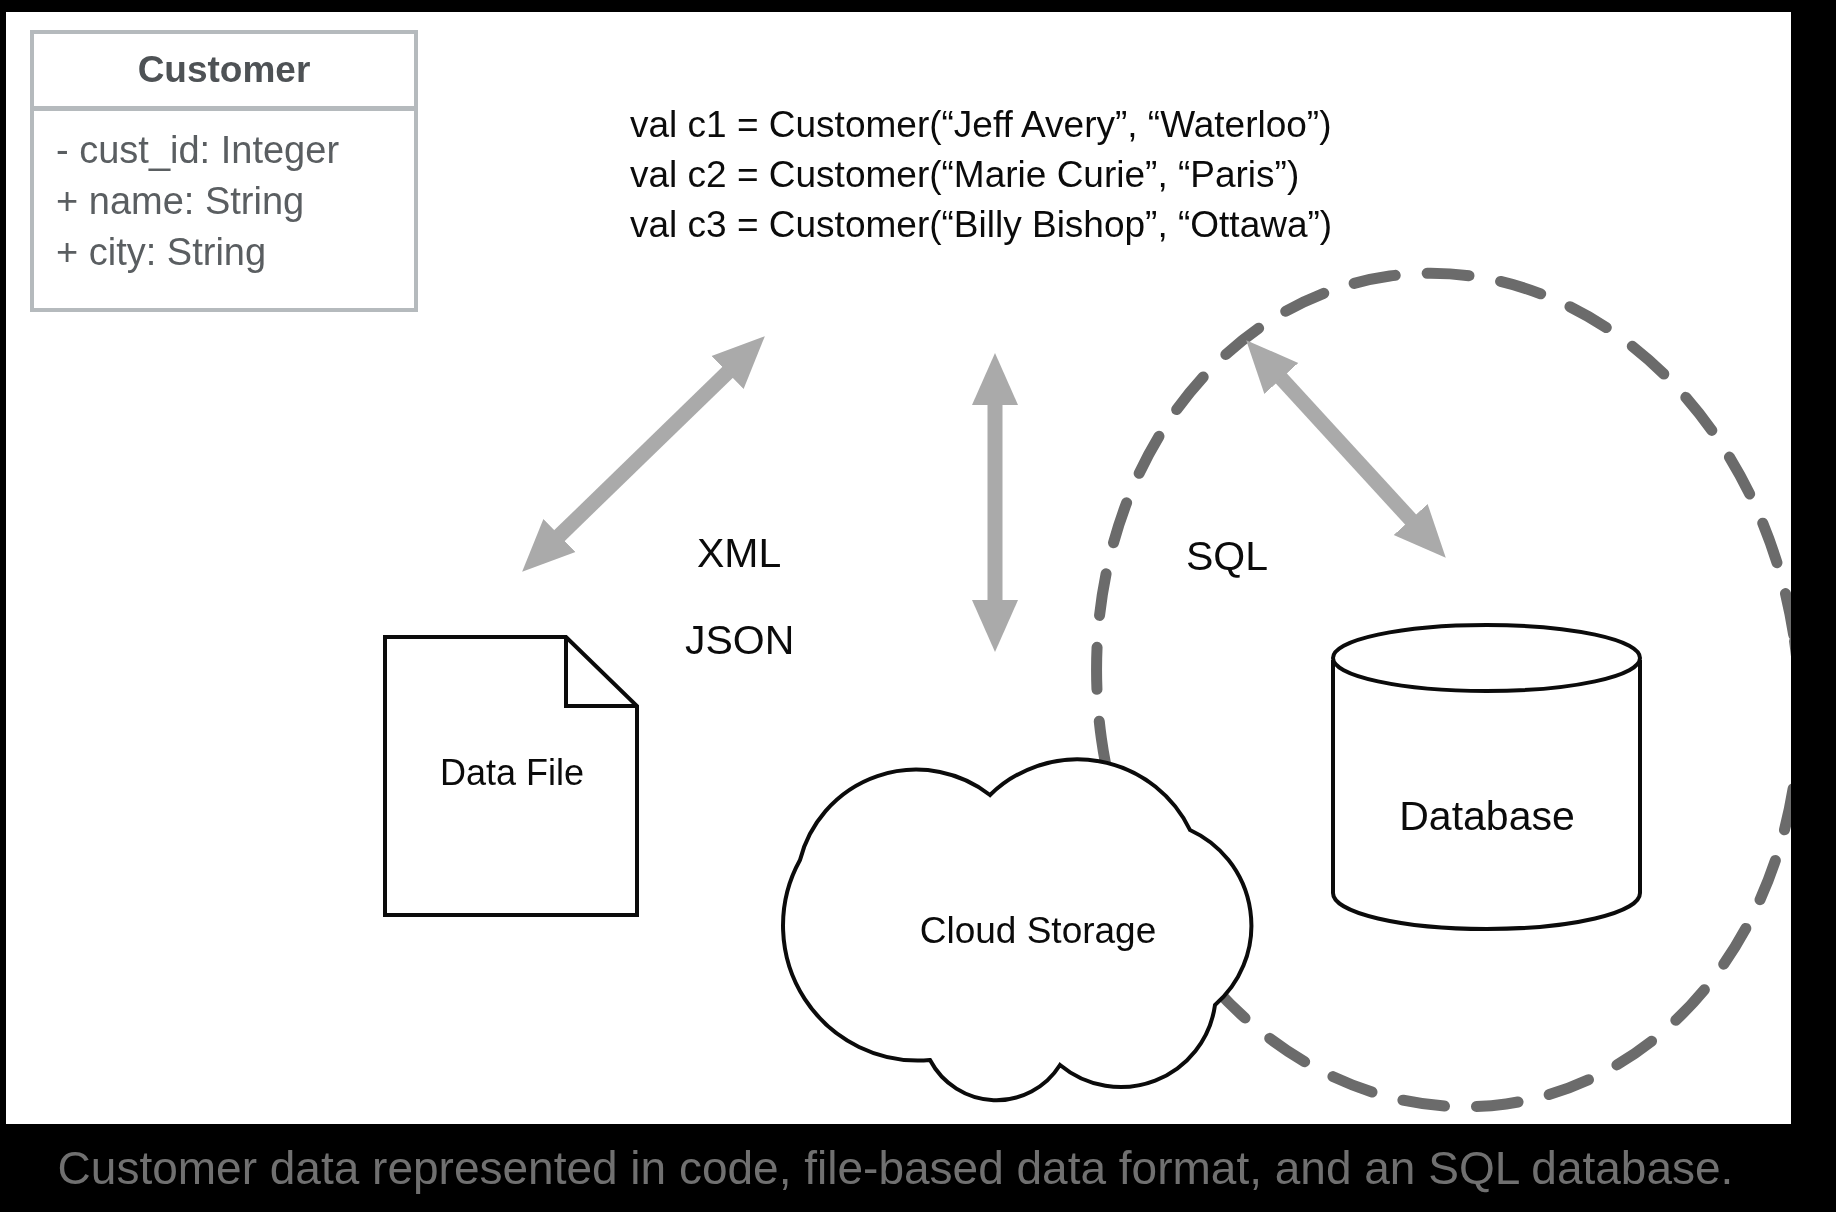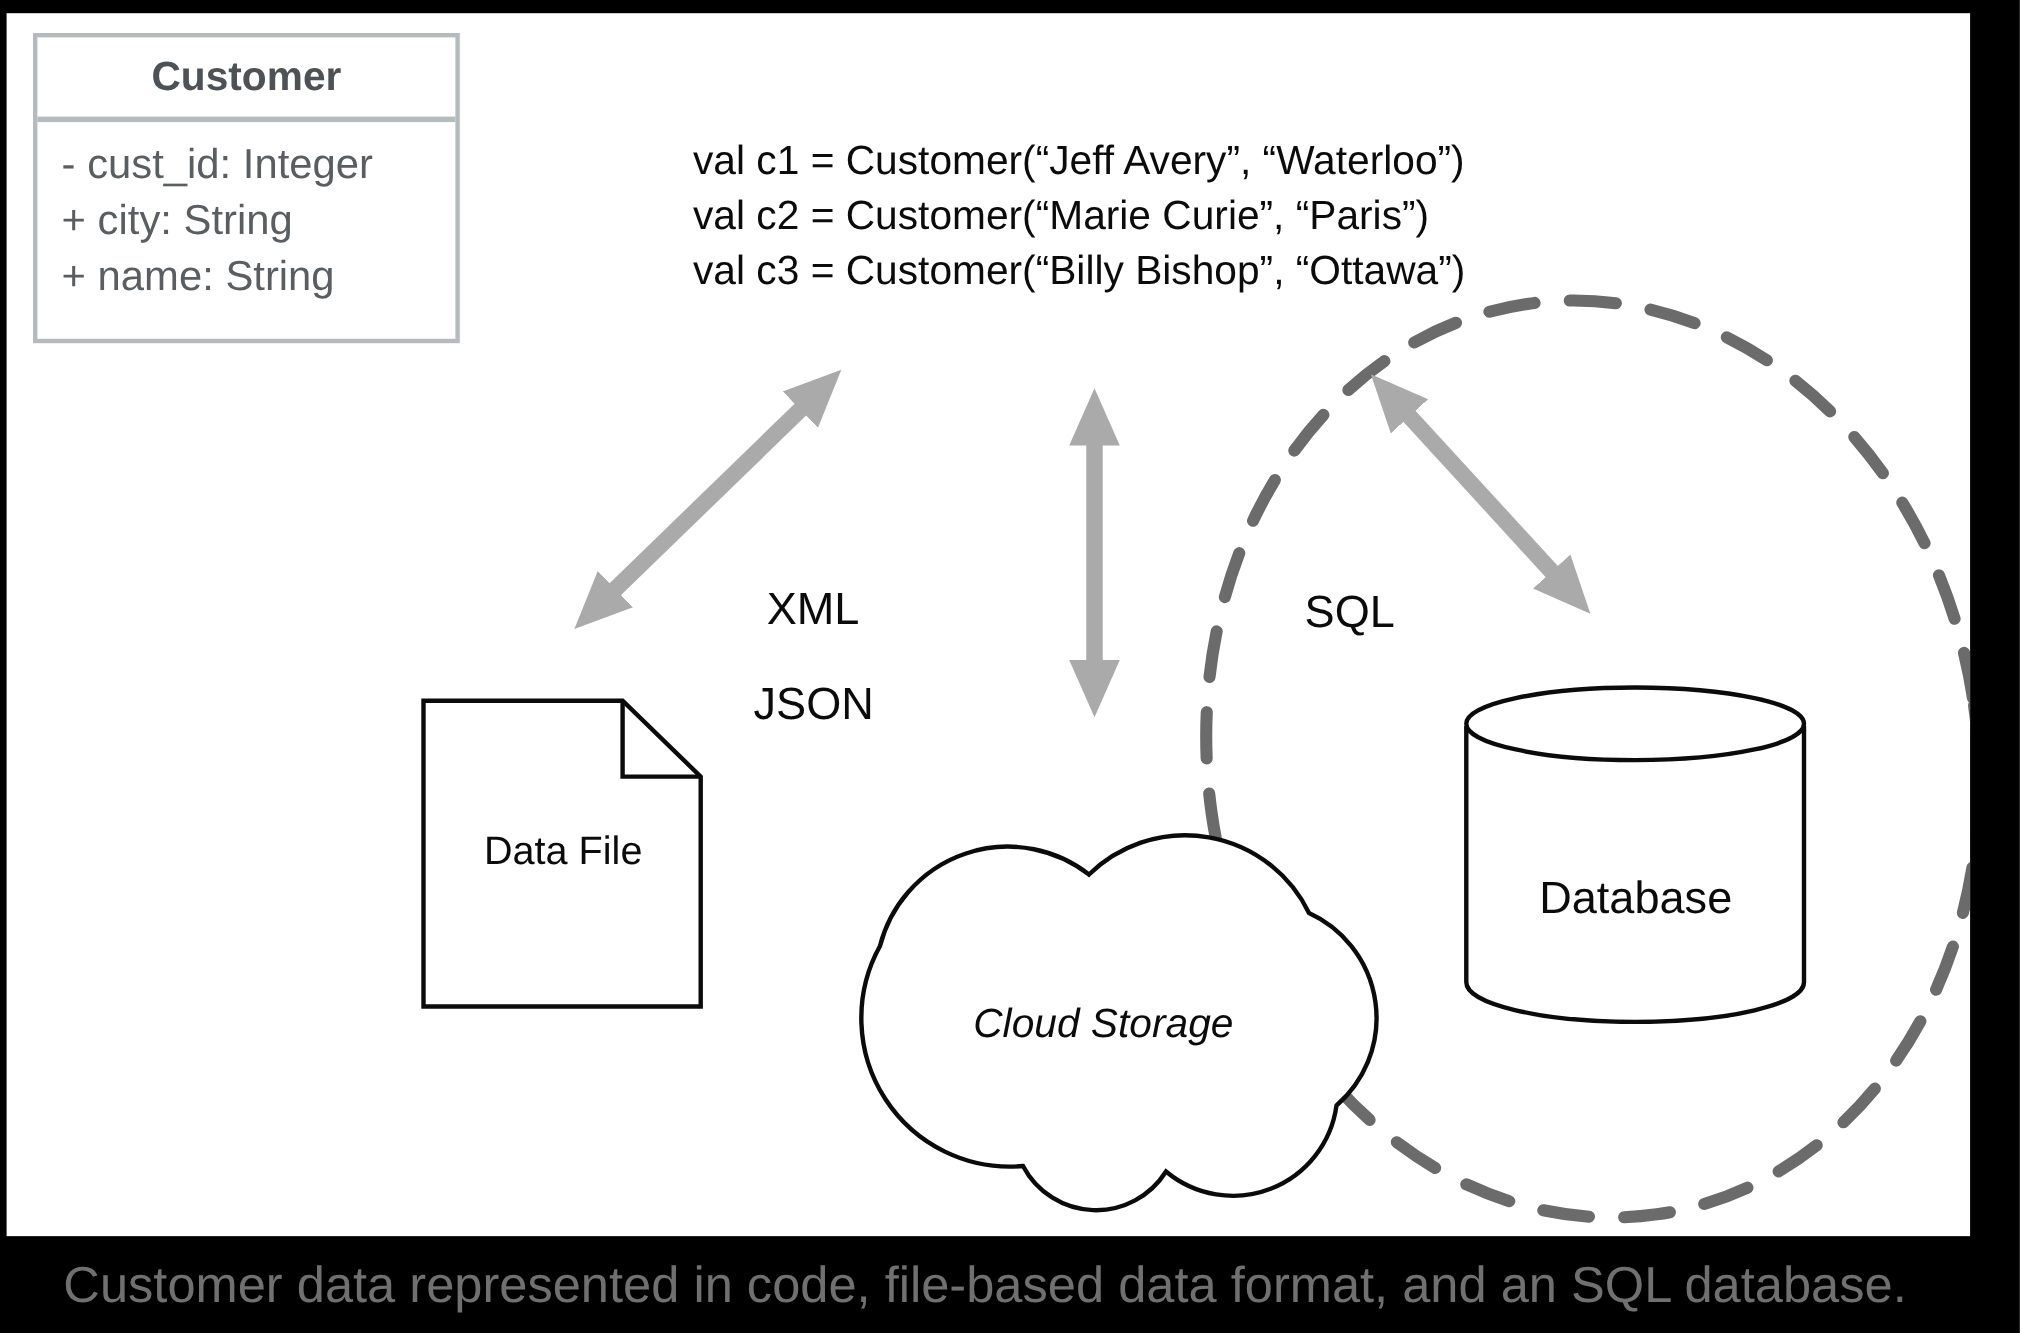--- a/index.html
+++ b/index.html
@@ -52,21 +52,20 @@
   
   .code-block {
     position: absolute;
     left: 630px;
     top: 100px;
     z-index: 2;
     font-size: 37px;
     line-height: 50px;
     color: #0b0b0b;
     white-space: nowrap;
-    margin-top: 21px;
   }
   
   .float-label {
     position: absolute;
     z-index: 2;
     font-size: 41px;
     color: #0b0b0b;
     white-space: nowrap;
     margin-top: 34px;
   }
@@ -75,21 +74,21 @@
   .label-sql  { left: 1186px; top: 499px; }
   
   .node-label {
     position: absolute;
     z-index: 2;
     color: #0b0b0b;
     white-space: nowrap;
     transform: translateX(-50%);
   }
   .label-datafile { left: 512px; top: 752px; font-size: 36px; }
-  .label-cloud    { left: 1003px; top: 910px; font-size: 37px; font-style: italic; }
+  .label-cloud    { left: 1038px; top: 910px; font-size: 37px; }
   .label-database { left: 1487px; top: 768px; font-size: 41px; margin-top: 25px; }
   
   .caption-bar {
     position: absolute;
     left: 0;
     bottom: 0;
     width: 100%;
     height: 88px;
     background: #000;
     display: flex;
@@ -144,22 +143,22 @@
     <g>
       <path d="M1333,660 L1333,893 A153.5,36 0 0 0 1640,893 L1640,660" fill="#ffffff" stroke="#0b0b0b" stroke-width="4"></path>
       <ellipse cx="1486.5" cy="658" rx="153.5" ry="33" fill="#ffffff" stroke="#0b0b0b" stroke-width="4"></ellipse>
     </g>
   </svg>
 
   <div class="classbox">
     <div class="classbox-header">Customer</div>
     <div class="classbox-body">
       <div>- cust_id: Integer</div>
+      <div>+ name: String</div>
       <div>+ city: String</div>
-      <div>+ name: String</div>
     </div>
   </div>
 
   <div class="code-block">
     <div>val c1 = Customer(“Jeff Avery”, “Waterloo”)</div>
     <div>val c2 = Customer(“Marie Curie”, “Paris”)</div>
     <div>val c3 = Customer(“Billy Bishop”, “Ottawa”)</div>
   </div>
 
   <div class="float-label label-xml">XML</div>

